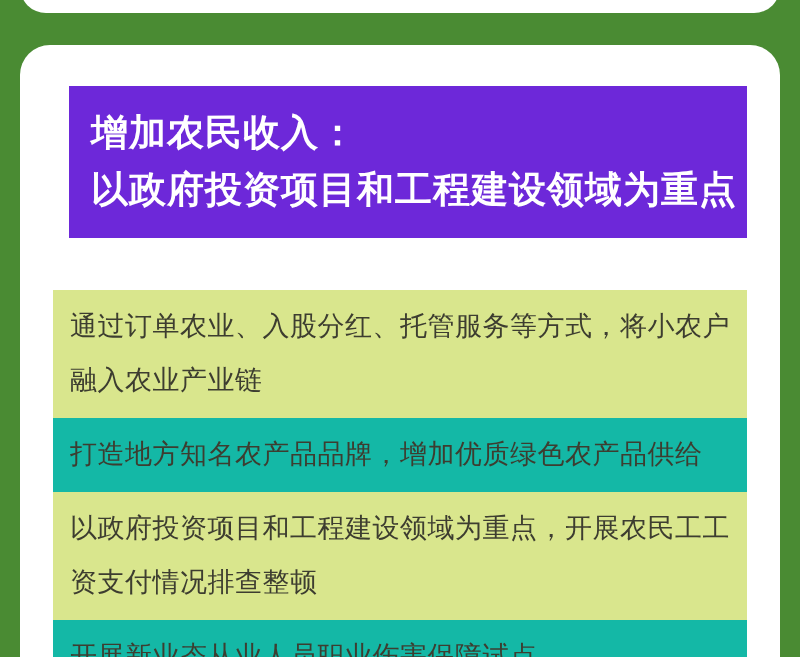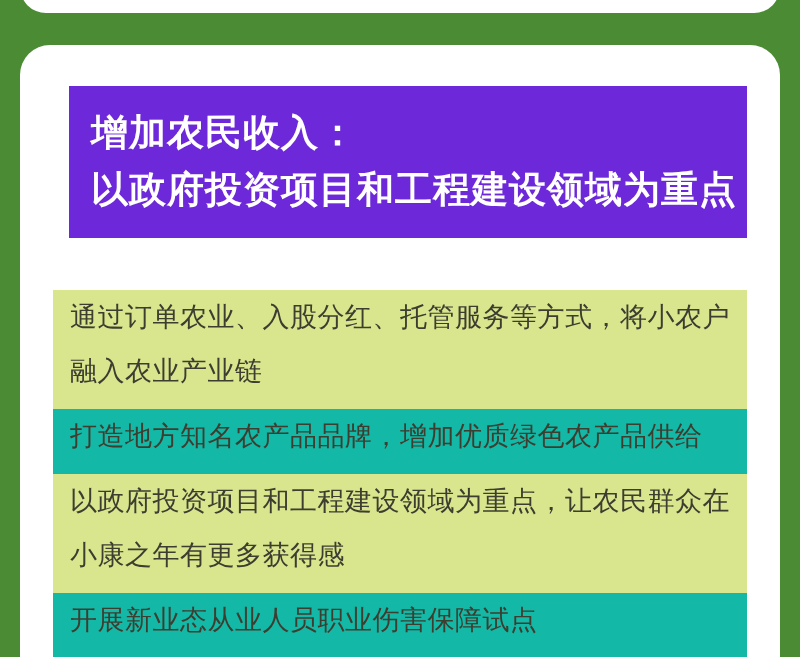--- a/index.html
+++ b/index.html
@@ -81,21 +81,21 @@
   .rows {
     position: absolute;
     left: 0;
     right: 0;
     top: 245px;
     bottom: 0;
   }
 
   .row {
     box-sizing: border-box;
-    padding: 0 16px 11px 17px;
+    padding: 9px 16px 11px 17px;
     color: #3d3d30;
     font-size: 27px;
     line-height: 54px;
   }
 
   .row.shade  { background: #d9e68d; }
   .row.plain  { background: #14b8a6; }
 
   .row-text {
     display: block;
@@ -118,21 +118,21 @@
       </div>
 
       <div class="rows">
         <div class="row shade">
           <span class="row-text">通过订单农业、入股分红、托管服务等方式，将小农户融入农业产业链</span>
         </div>
         <div class="row plain">
           <span class="row-text">打造地方知名农产品品牌，增加优质绿色农产品供给</span>
         </div>
         <div class="row shade">
-          <span class="row-text">以政府投资项目和工程建设领域为重点，让农民群众在小康之年有更多获得感</span>
+          <span class="row-text">以政府投资项目和工程建设领域为重点，开展农民工工资支付情况排查整顿</span>
         </div>
         <div class="row plain">
           <span class="row-text">开展新业态从业人员职业伤害保障试点</span>
         </div>
       </div>
 
     </div>
   </div>
 
 </div>

